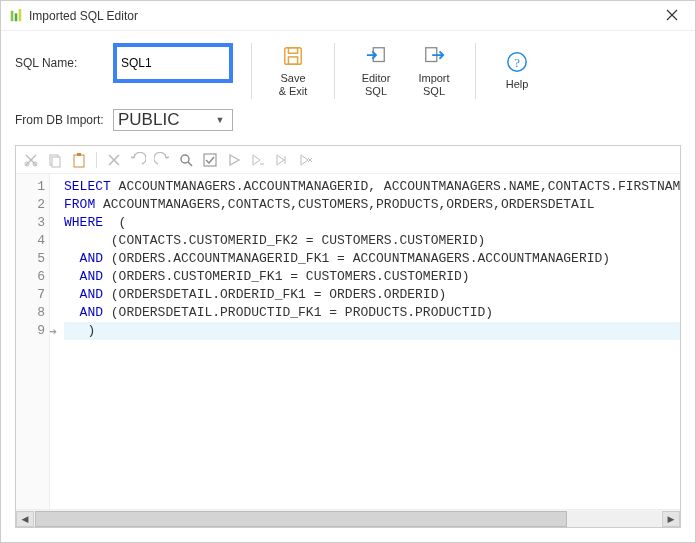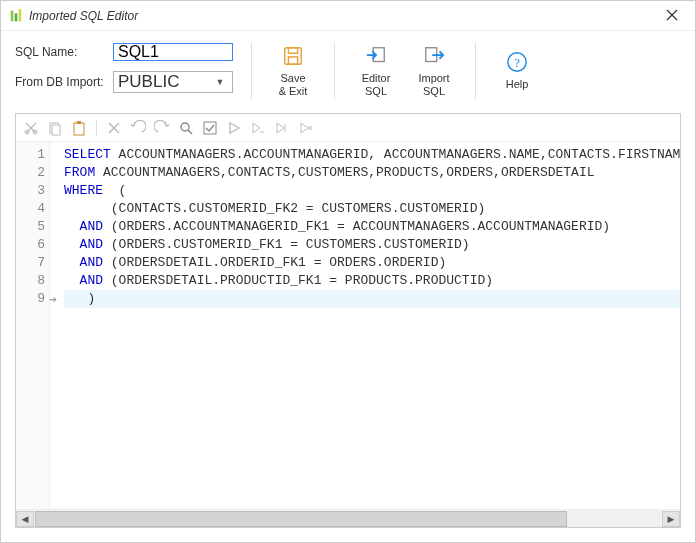--- a/index.html
+++ b/index.html
@@ -1,26 +1,26 @@
 <!DOCTYPE html>
 <html><head>
 <meta charset="utf-8">
 <style>
   * { box-sizing: border-box; margin: 0; padding: 0; }
   body { font-family: "Segoe UI", Tahoma, sans-serif; font-size: 12px; background: #fff; color: #333; }
   .window { width: 696px; height: 543px; border: 1px solid #ccc; display: flex; flex-direction: column; background: #fff; }
-  .titlebar { height: 30px; display: flex; align-items: center; padding: 0 8px; border-bottom: 1px solid #eee; font-style: italic; }
+  .titlebar { height: 30px; display: flex; align-items: center; padding: 0 8px; border-bottom: 1px solid #eee; }
   .titlebar .app-icon { width: 14px; height: 14px; margin-right: 6px; }
   .titlebar .title { flex: 1; font-size: 12px; color: #333; }
   .titlebar .close { width: 30px; text-align: center; font-size: 14px; cursor: pointer; }
   .topcontrols { display: flex; align-items: flex-start; padding: 12px 14px 8px 14px; gap: 12px; }
-  .form-col { display: flex; flex-direction: column; gap: 10px; }
+  .form-col { display: flex; flex-direction: column; gap: 26px; }
   .form-row { display: flex; align-items: center; }
   .form-label { width: 98px; color: #333; }
-  .text-input { width: 120px; height: 18px; border: 1px solid #3b82f6; padding: 2px 4px; font-size: 16px; }
+  .text-input { width: 120px; height: 40px; border: 4px solid #3b82f6; padding: 2px 4px; font-size: 12px; }
   .select-wrap { position: relative; width: 120px; height: 22px; border: 1px solid #b0b0b0; display: flex; align-items: center; padding: 0 4px; }
   .select-wrap .sel-text { flex: 1; font-size: 17px; }
   .select-wrap .sel-btn { width: 16px; text-align: center; color: #555; font-size: 9px; }
   .vsep { width: 1px; background: #ddd; height: 56px; margin: 0 6px; }
   .tool-btn { display: flex; flex-direction: column; align-items: center; justify-content: center; min-width: 46px; height: 56px; padding: 0 4px; cursor: pointer; }
   .tool-btn svg { width: 22px; height: 22px; }
   .tool-btn .lbl { font-size: 11px; text-align: center; line-height: 1.1; margin-top: 2px; color: #333; }
   .editor-area { flex: 1; margin: 6px 14px 14px 14px; border: 1px solid #ccc; display: flex; flex-direction: column; overflow: hidden; }
   .editor-toolbar { height: 28px; display: flex; align-items: center; padding: 0 6px; gap: 6px; border-bottom: 1px solid #eee; }
   .et-icon { width: 18px; height: 18px; display: flex; align-items: center; justify-content: center; color: #888; }

